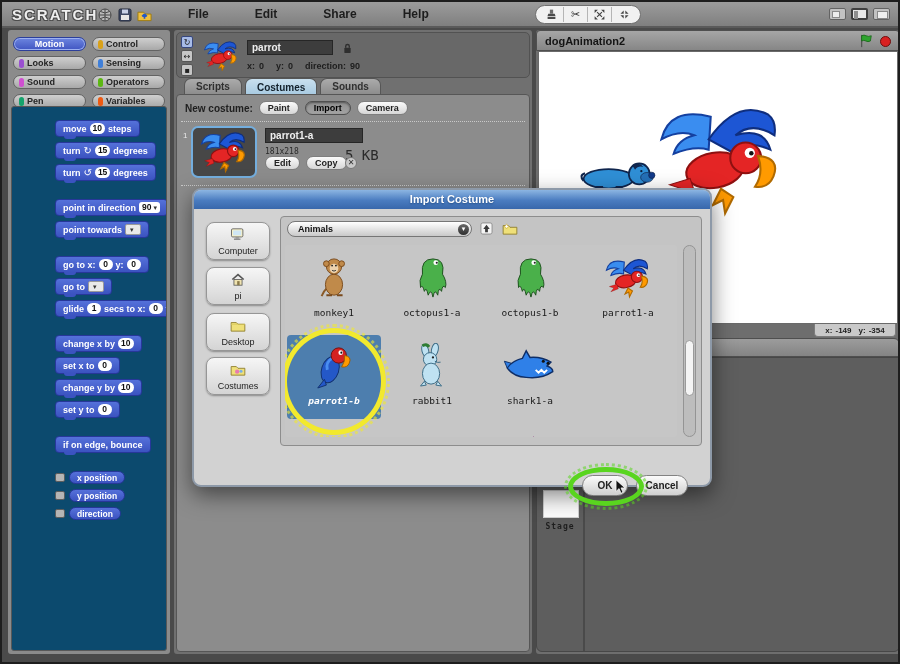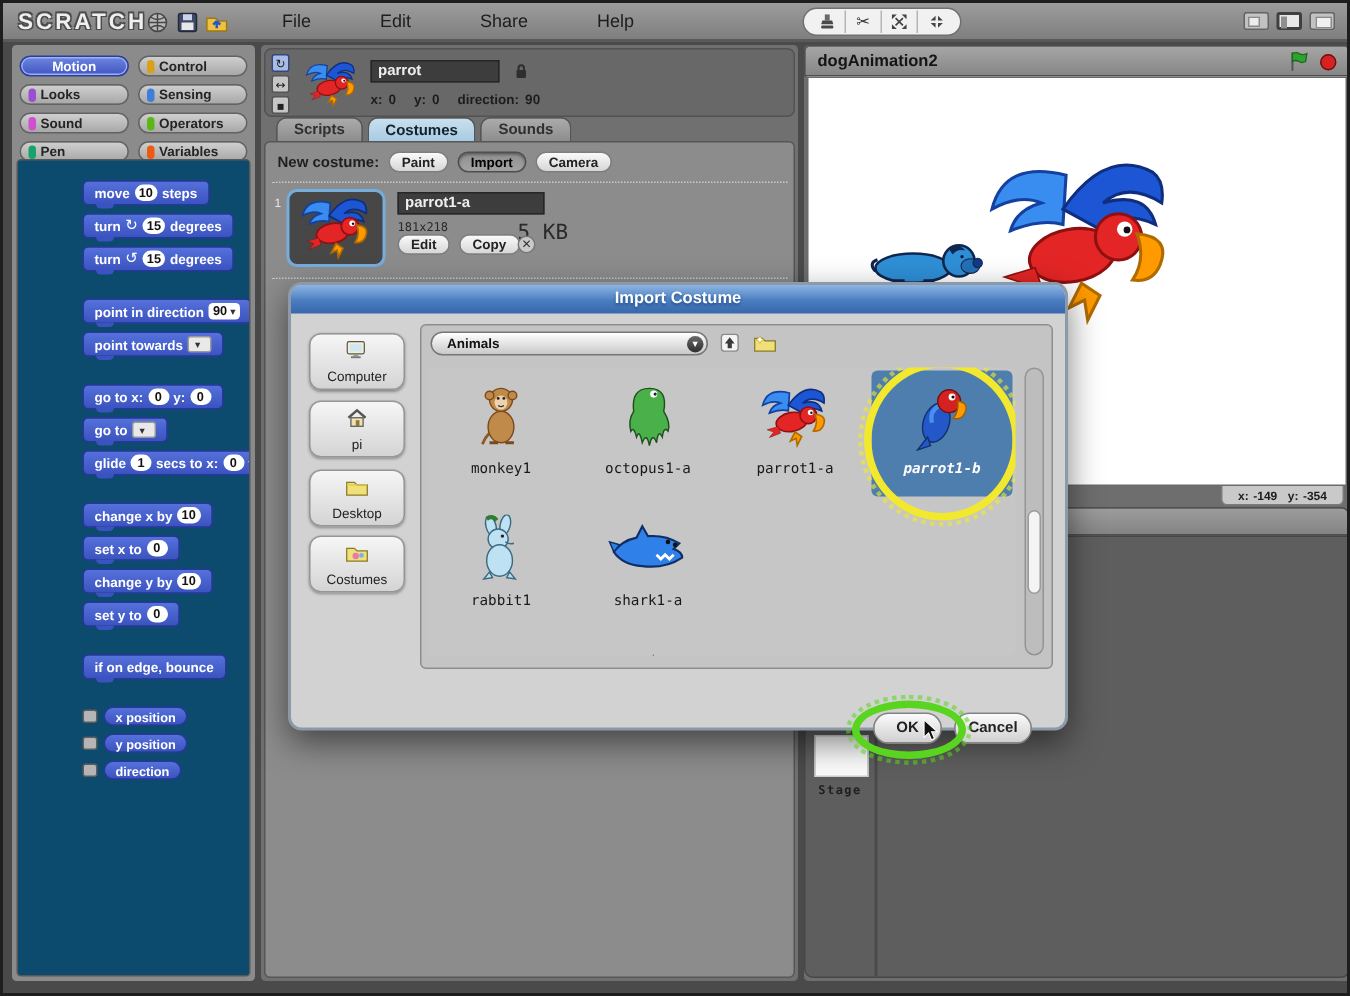--- a/index.html
+++ b/index.html
@@ -7,21 +7,21 @@
   #app { position:relative; width:900px; height:664px; background:#4a4a4a; overflow:hidden;
          border:2px solid #1e1e1e; }
 
   
   .menubar { position:absolute; left:0; top:0; width:100%; height:26px;
              background:linear-gradient(#9c9c9c,#7f7f7f); border-bottom:2px solid #5a5a5a; }
   .logo { position:absolute; left:10px; top:4px; font-weight:bold; font-size:15px; letter-spacing:2px;
           color:#efefef; text-shadow:1px 1px 0 #4d4d4d,-1px -1px 0 #4d4d4d,1px -1px 0 #4d4d4d,-1px 1px 0 #4d4d4d; }
   .mb-ico { position:absolute; top:5px; width:16px; height:16px; display:inline-flex; align-items:center; justify-content:center; cursor:pointer; }
   .menus { position:absolute; left:160px; top:5px; display:flex; gap:20px; }
-  .menu { font-weight:normal; font-size:12px; color:#1d1d1d; cursor:pointer;padding-left:26px; }
+  .menu { font-weight:bold; font-size:12px; color:#1d1d1d; cursor:pointer;padding-left:26px; }
   .toolpill { position:absolute; left:533px; top:3px; height:19px; background:#f1f1f1;
               border:1px solid #707070; border-radius:10px; display:flex; align-items:center; padding:0 4px; }
   .tool { width:24px; height:15px; display:flex; align-items:center; justify-content:center;
           border-right:1px solid #b5b5b5; font-size:11px; color:#333; cursor:pointer; }
   .tool:last-child { border-right:none; }
   .wmodes { position:absolute; right:8px; top:6px; display:flex; gap:5px; }
   .wm { width:17px; height:12px; background:#c2c2c2; border:1px solid #636363; border-radius:2px; position:relative; cursor:pointer; }
   .wm1::before { content:""; position:absolute; left:2px; top:2px; width:6px; height:5px; background:#ededed; border:1px solid #8a8a8a; }
   .wm2.sel { border:2px solid #3f3f3f; background:#e8e8e8; }
   .wm2::before { content:""; position:absolute; left:1px; top:1px; width:4px; height:8px; background:#8f8f8f; }
@@ -580,20 +580,30 @@
               <svg viewBox="0 0 44 48" width="42" height="46">
                 <path d="M12 20 Q10 4 23 4 Q36 4 33 20 Q38 28 36 34 Q33 30 32 38 Q29 32 28 42 Q25 34 23 44 Q21 34 18 42 Q16 32 14 38 Q12 30 10 34 Q8 26 12 20 Z" fill="#4ab04a" stroke="#1c4f1c"></path>
                 <circle cx="26" cy="8" r="2.5" fill="#fff"></circle>
                 <circle cx="27" cy="8" r="1.1" fill="#222"></circle>
               </svg>
             </div>
             <div class="flabel">octopus1-a</div>
           </div>
           <div class="fcell">
             <div class="fthumb">
+              <svg viewBox="0 0 44 48" width="42" height="46">
+                <path d="M12 20 Q10 4 23 4 Q36 4 33 20 Q38 28 36 34 Q33 30 32 38 Q29 32 28 42 Q25 34 23 44 Q21 34 18 42 Q16 32 14 38 Q12 30 10 34 Q8 26 12 20 Z" fill="#4ab04a" stroke="#1c4f1c"></path>
+                <circle cx="26" cy="8" r="2.5" fill="#fff"></circle>
+                <circle cx="27" cy="8" r="1.1" fill="#222"></circle>
+              </svg>
+            </div>
+            <div class="flabel">octopus1-b</div>
+          </div>
+          <div class="fcell">
+            <div class="fthumb">
               <svg viewBox="0 0 140 110" width="52" height="42">
                 <path d="M60 12 Q20 2 12 34 Q30 24 44 30 Q28 34 24 48 Q44 40 58 44z" fill="#3a8df0" stroke="#1440a0" stroke-width="3"></path>
                 <path d="M58 34 Q86 -6 116 10 Q124 16 122 30 Q100 16 84 30 Q112 22 118 44 Q96 34 80 46z" fill="#1d56d4" stroke="#0f2e7e" stroke-width="3"></path>
                 <ellipse cx="64" cy="64" rx="28" ry="17" fill="#e42525" stroke="#8e1010" stroke-width="3" transform="rotate(-10 64 64)"></ellipse>
                 <path d="M40 72 l-20 6 12 4 -8 10 20 -8z" fill="#e42525" stroke="#8e1010"></path>
                 <circle cx="94" cy="52" r="15" fill="#e42525" stroke="#8e1010" stroke-width="3"></circle>
                 <circle cx="98" cy="47" r="5" fill="#fff"></circle>
                 <circle cx="99.5" cy="47.5" r="2.2" fill="#111"></circle>
                 <path d="M106 50 q22 2 15 20 q-5 12 -18 10 q9 -13 3 -30z" fill="#ff9a00" stroke="#b06a00" stroke-width="3"></path>
                 <path d="M70 82 l-8 16 10 -5 2 13 8 -16z" fill="#ff9a00" stroke="#b06a00" stroke-width="3"></path>

